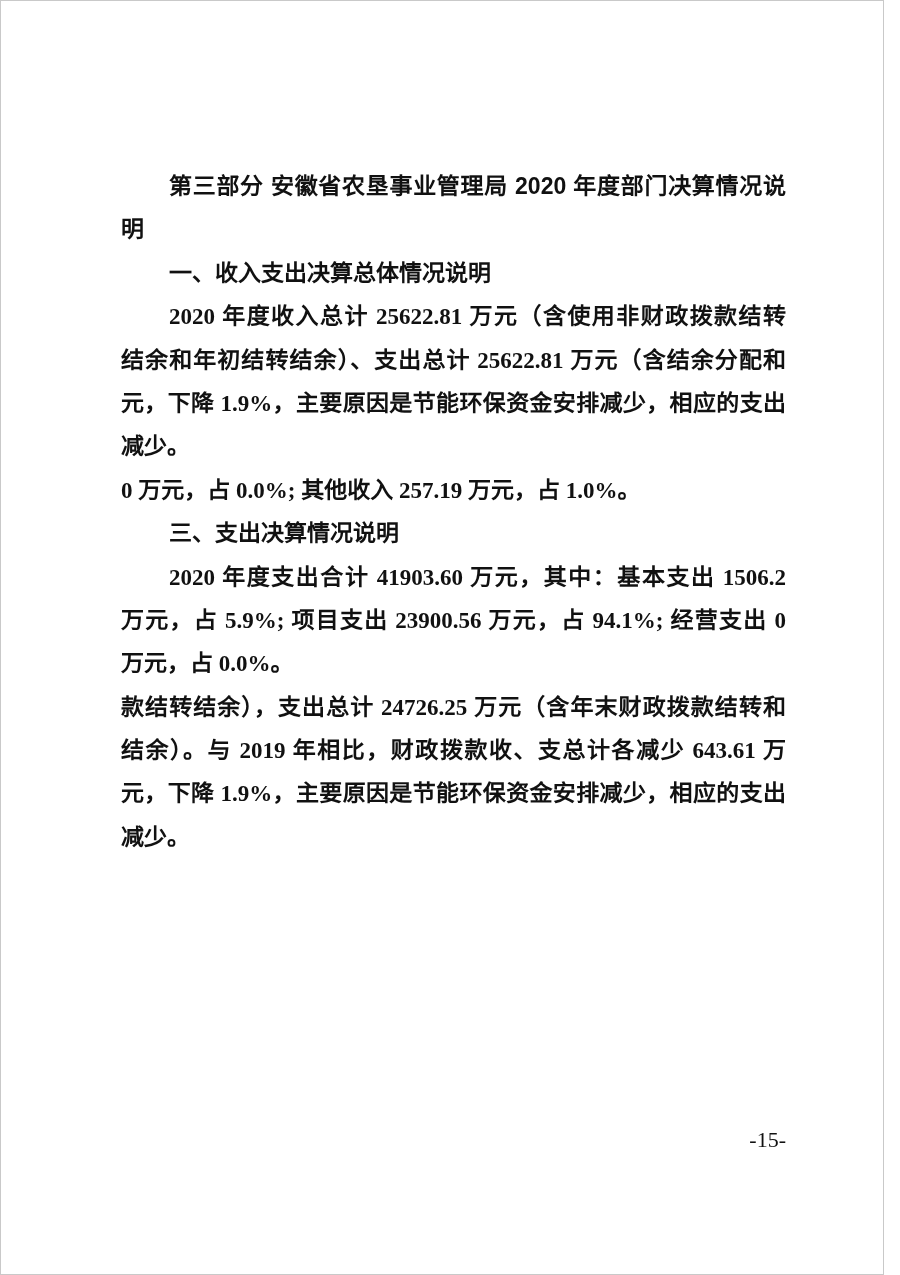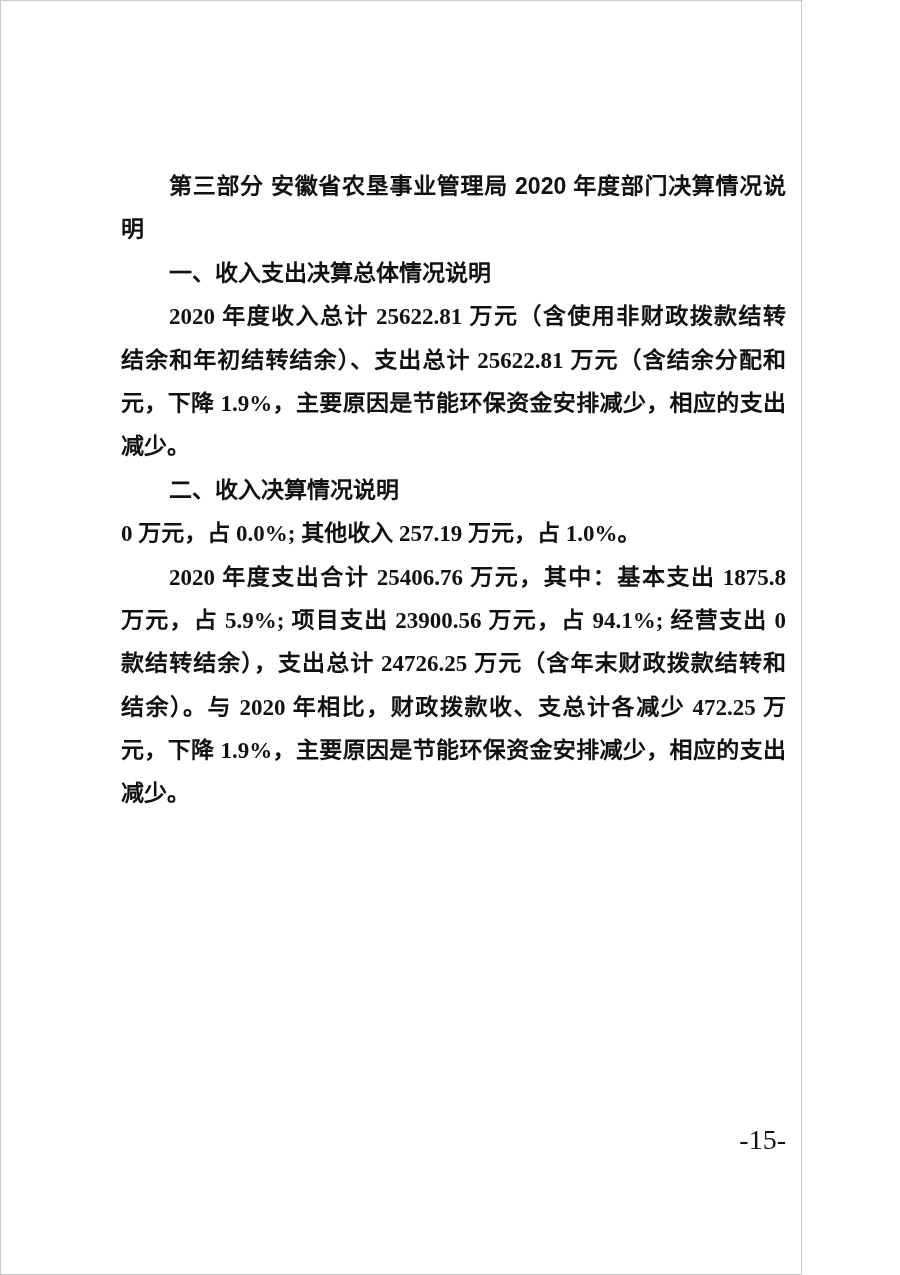--- a/index.html
+++ b/index.html
@@ -2,21 +2,21 @@
 <html lang="zh-CN"><head>
 <meta charset="utf-8">
 <style>
   html, body {
     margin: 0;
     padding: 0;
     background: #ffffff;
   }
   .page {
     position: relative;
-    width: 802px;
+    width: 884px;
     height: 1275px;
     background: #ffffff;
     box-sizing: border-box;
     border: 1px solid #c9c9c9;
     overflow: hidden;
     font-family: "Liberation Serif", "DejaVu Serif", serif;
     color: #111111;
   }
   .doc-body {
     position: absolute;
@@ -45,41 +45,42 @@
   .line.justify {
     text-align: justify;
     text-align-last: justify;
   }
   .page-number {
     position: absolute;
     top: 1126px;
     left: 120px;
     width: 665px;
     text-align: right;
-    font-size: 28px;
+    font-size: 22px;
     line-height: 26px;
     font-family: "Liberation Serif", "DejaVu Serif", serif;
     color: #111111;
   }
 </style>
 </head>
 <body>
 
 <div class="page">
   <div class="doc-body">
       <div class="line title indent justify">第三部分 安徽省农垦事业管理局 2020 年度部门决算情况说</div>
       <div class="line title">明</div>
       <div class="line heading indent">一、收入支出决算总体情况说明</div>
       <div class="line body indent justify">2020 年度收入总计 25622.81 万元（含使用非财政拨款结转</div>
       <div class="line body justify">结余和年初结转结余）、支出总计 25622.81 万元（含结余分配和</div>
       <div class="line body justify">元，下降 1.9%，主要原因是节能环保资金安排减少，相应的支出</div>
       <div class="line body">减少。</div>
-      <div class="line heading indent">二、收入决算情况说明</div>
       <div class="line body">0 万元，占 0.0%; 其他收入 257.19 万元，占 1.0%。</div>
-      <div class="line body indent justify">2020 年度支出合计 25406.76 万元，其中：基本支出 1875.8</div>
+      <div class="line heading indent">三、支出决算情况说明</div>
+      <div class="line body indent justify">2020 年度支出合计 41903.60 万元，其中：基本支出 1506.2</div>
       <div class="line body justify">万元，占 5.9%; 项目支出 23900.56 万元，占 94.1%; 经营支出 0</div>
+      <div class="line body">万元，占 0.0%。</div>
       <div class="line body justify">款结转结余），支出总计 24726.25 万元（含年末财政拨款结转和</div>
-      <div class="line body justify">结余）。与 2020 年相比，财政拨款收、支总计各减少 472.25 万</div>
+      <div class="line body justify">结余）。与 2019 年相比，财政拨款收、支总计各减少 643.61 万</div>
       <div class="line body justify">元，下降 1.9%，主要原因是节能环保资金安排减少，相应的支出</div>
       <div class="line body">减少。</div>
     </div>
   <div class="page-number">-15-</div>
 </div>
 
 </body></html>

